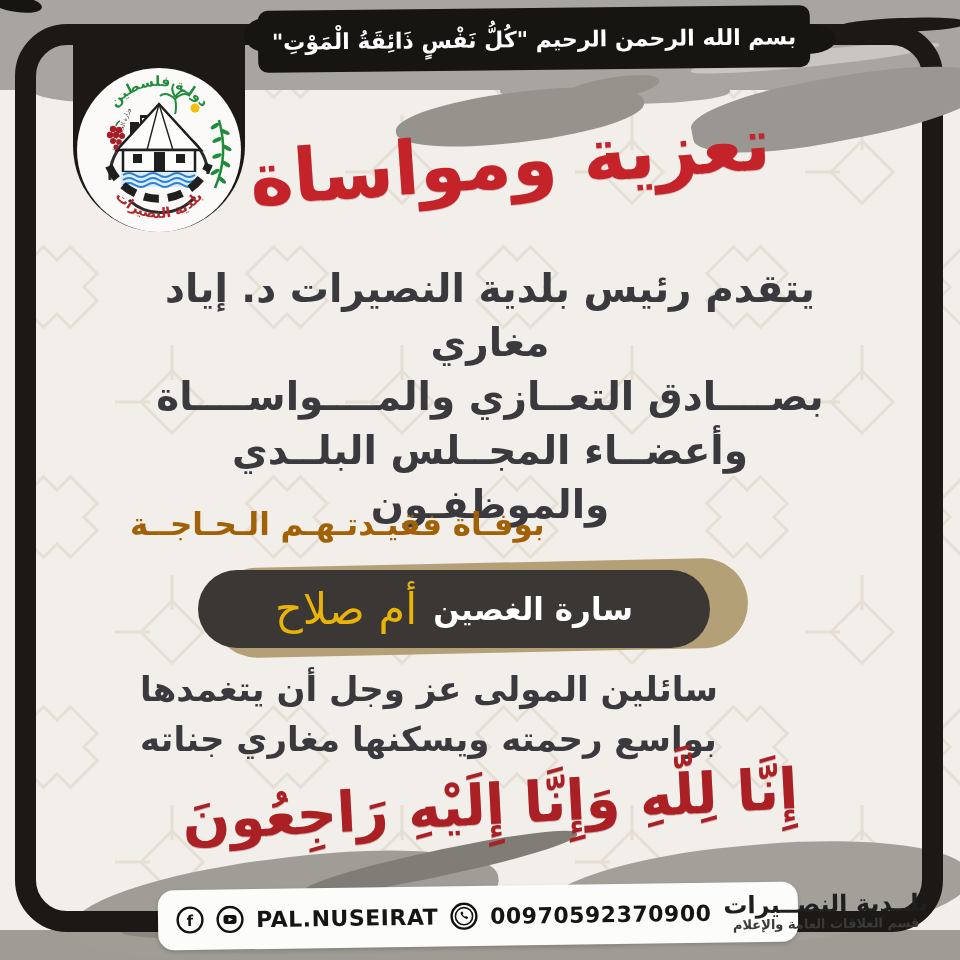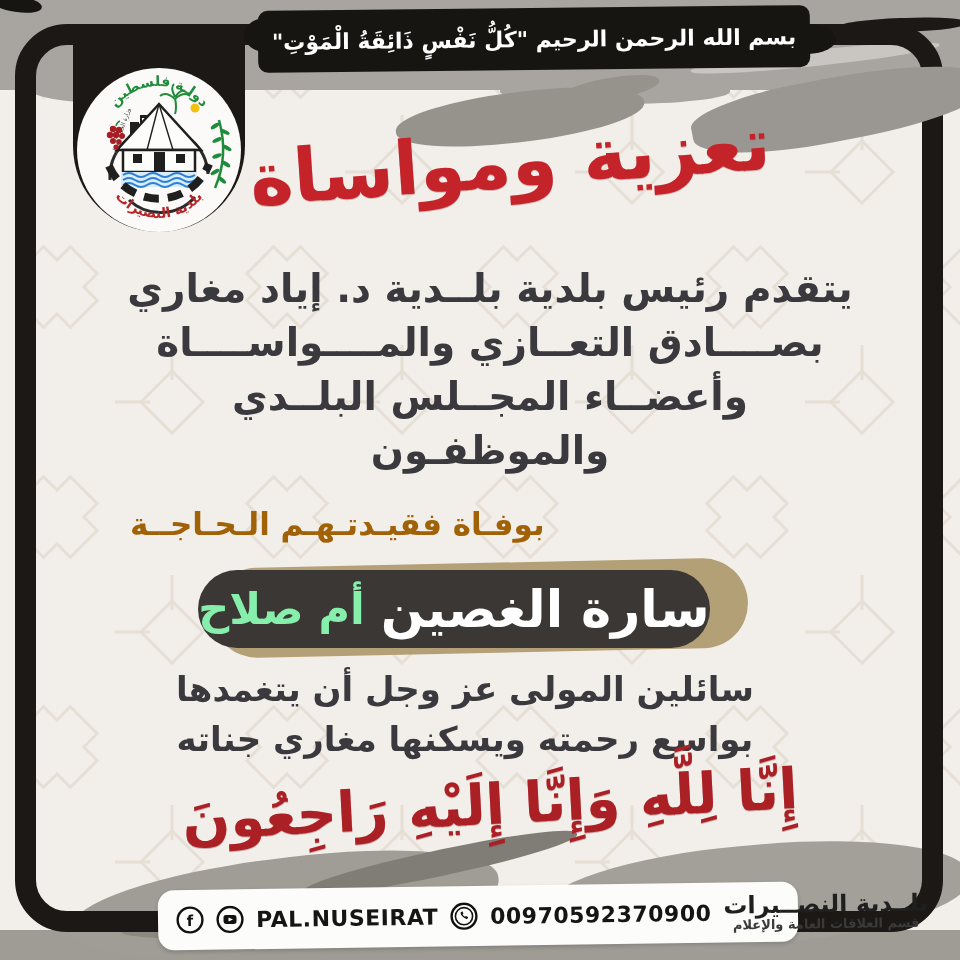--- a/index.html
+++ b/index.html
@@ -40,23 +40,23 @@
   }
   .family-line{left:130px;top:438px;width:700px;text-align:center;direction:rtl;z-index:7;
     color:#9c282c;font-size:36px;font-weight:bold;}
   .gold-line{left:130px;top:506px;width:700px;text-align:left;direction:rtl;z-index:7;
     color:#a16207;font-size:31px;font-weight:bold;}
   
   .pill-tan{left:212px;top:563px;width:536px;height:90px;background:#b4a077;border-radius:46px;
     transform:rotate(-1.2deg);z-index:6;}
   .pill-dark{left:198px;top:570px;width:512px;height:78px;background:#3a3734;border-radius:40px;
     display:flex;align-items:center;justify-content:center;gap:16px;direction:rtl;z-index:7;}
-  .name-main{color:#ffffff;font-size:51px;font-weight:bold;white-space:nowrap;}
-  .name-kunya{color:#86efac;font-size:43px;font-weight:bold;white-space:nowrap;}
-  .prayer{left:125px;top:664px;width:680px;text-align:center;direction:rtl;z-index:7;
+  .name-main{color:#ffffff;font-size:31px;font-weight:bold;white-space:nowrap;}
+  .name-kunya{color:#eab308;font-size:43px;font-weight:normal;white-space:nowrap;}
+  .prayer{left:140px;top:664px;width:680px;text-align:left;direction:rtl;z-index:7;
     color:#3a393d;font-size:34px;font-weight:bold;line-height:50px;}
   .verse{left:180px;top:772px;width:620px;text-align:center;direction:rtl;z-index:7;
     color:#ab2025;font-size:56px;font-weight:bold;transform:rotate(-3deg);white-space:nowrap;
     text-shadow:0 1px 0 rgba(120,15,20,.3);}
   
   .footer-band{
     left:158px;top:886px;width:640px;height:60px;background:#fcfcfb;border-radius:16px;
     transform:rotate(-.8deg);display:flex;align-items:center;gap:12px;padding:0 18px;
     box-sizing:border-box;z-index:8;box-shadow:0 2px 4px rgba(0,0,0,.18);
   }
@@ -180,21 +180,21 @@
       </svg>
     </div>
   </div>
 
   <div class="abs blob swoosh" style="left:395px;top:92px;width:250px;height:50px;background:#96938d;transform:rotate(-7deg);"></div>
   <div class="abs blob swoosh" style="left:560px;top:78px;width:100px;height:22px;background:#96938d;transform:rotate(-10deg);"></div>
 
   <div class="abs title">تعزية ومواساة</div>
 
   <div class="abs body-text">
-    <div>يتقدم رئيس بلدية بلــدية د. إياد مغاري</div>
+    <div>يتقدم رئيس بلدية النصيرات د. إياد مغاري</div>
     <div>بصــــادق التعــازي والمــــواســــاة</div>
     <div>وأعضــاء المجــلس البلــدي والموظفـون</div>
   </div>
 
   <div class="abs gold-line">بوفـاة فقيـدتـهـم الـحـاجــة</div>
 
   <div class="abs pill-tan"></div>
   <div class="abs pill-dark">
     <span class="name-main">سارة الغصين</span>
     <span class="name-kunya">أم صلاح</span>

